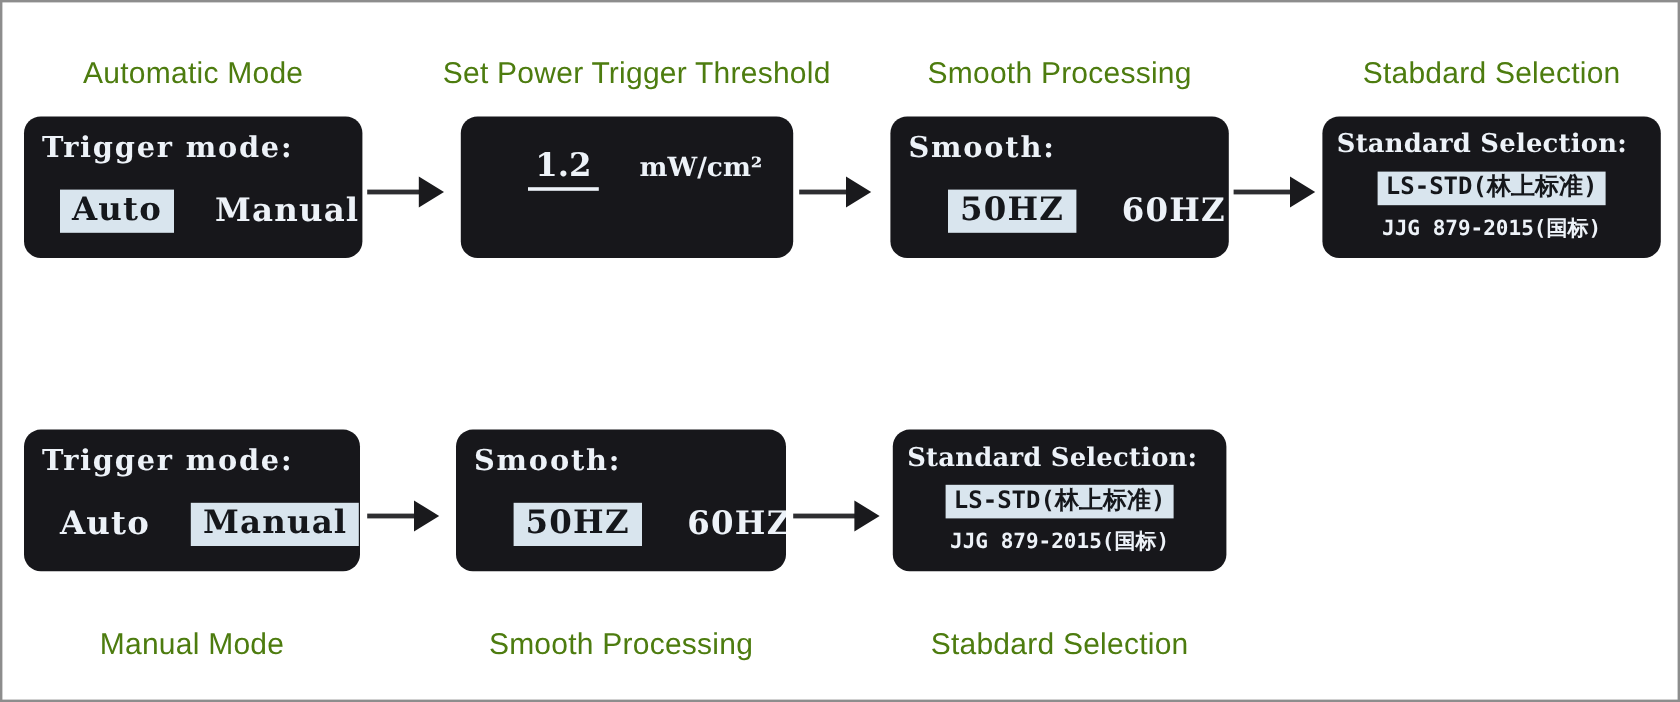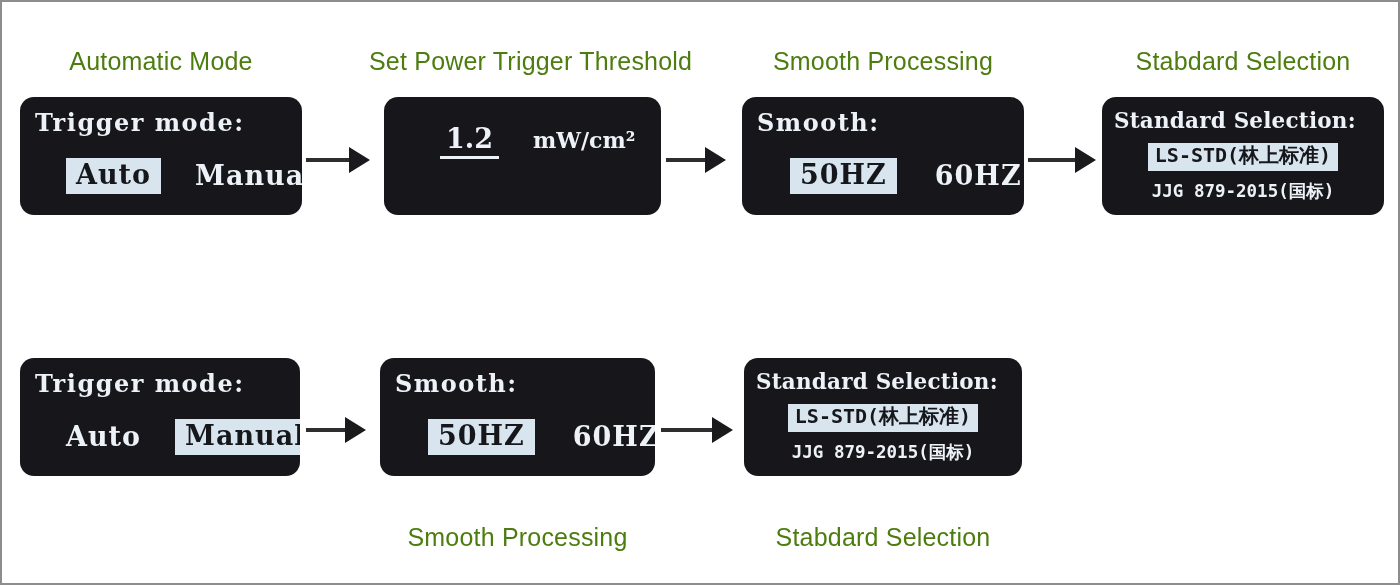--- a/index.html
+++ b/index.html
@@ -62,21 +62,21 @@
   }
 
   .opts {
     display: flex;
     align-items: center;
     margin-top: 22px;
     font-size: 27px;
     letter-spacing: 1px;
     white-space: nowrap;
   }
-  .opts-trigger { margin-left: 46px; gap: 34px; }
+  .opts-trigger { margin-left: 30px; gap: 34px; }
   .opts-smooth  { margin-left: 48px; gap: 38px; }
   .opt { line-height: 30px; }
   .opt.sel {
     background: #d9e5ee;
     color: #15171b;
     padding: 2px 10px 4px 10px;
   }
 
   
   .val-row {
@@ -225,16 +225,17 @@
 
   <div class="arrow a4">
     <span class="shaft"></span>
     <span class="head"></span>
   </div>
   <div class="arrow a5">
     <span class="shaft"></span>
     <span class="head"></span>
   </div>
 
+  <div class="caption cap-b c5">Manual Mode</div>
   <div class="caption cap-b c6">Smooth Processing</div>
   <div class="caption cap-b c7">Stabdard Selection</div>
 
 </div>
 
 </body></html>

